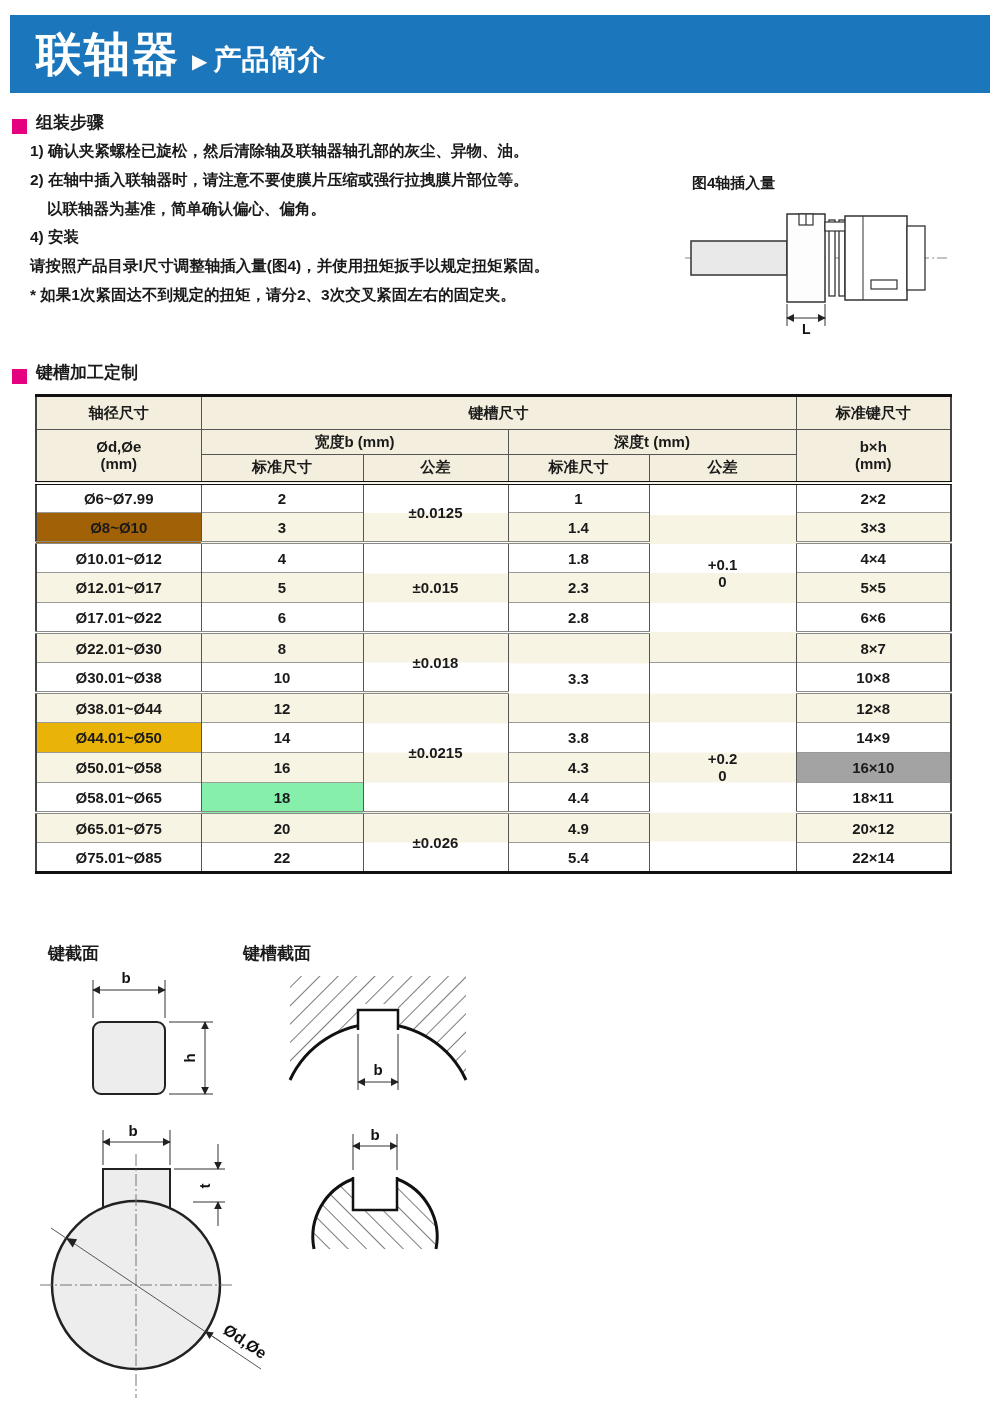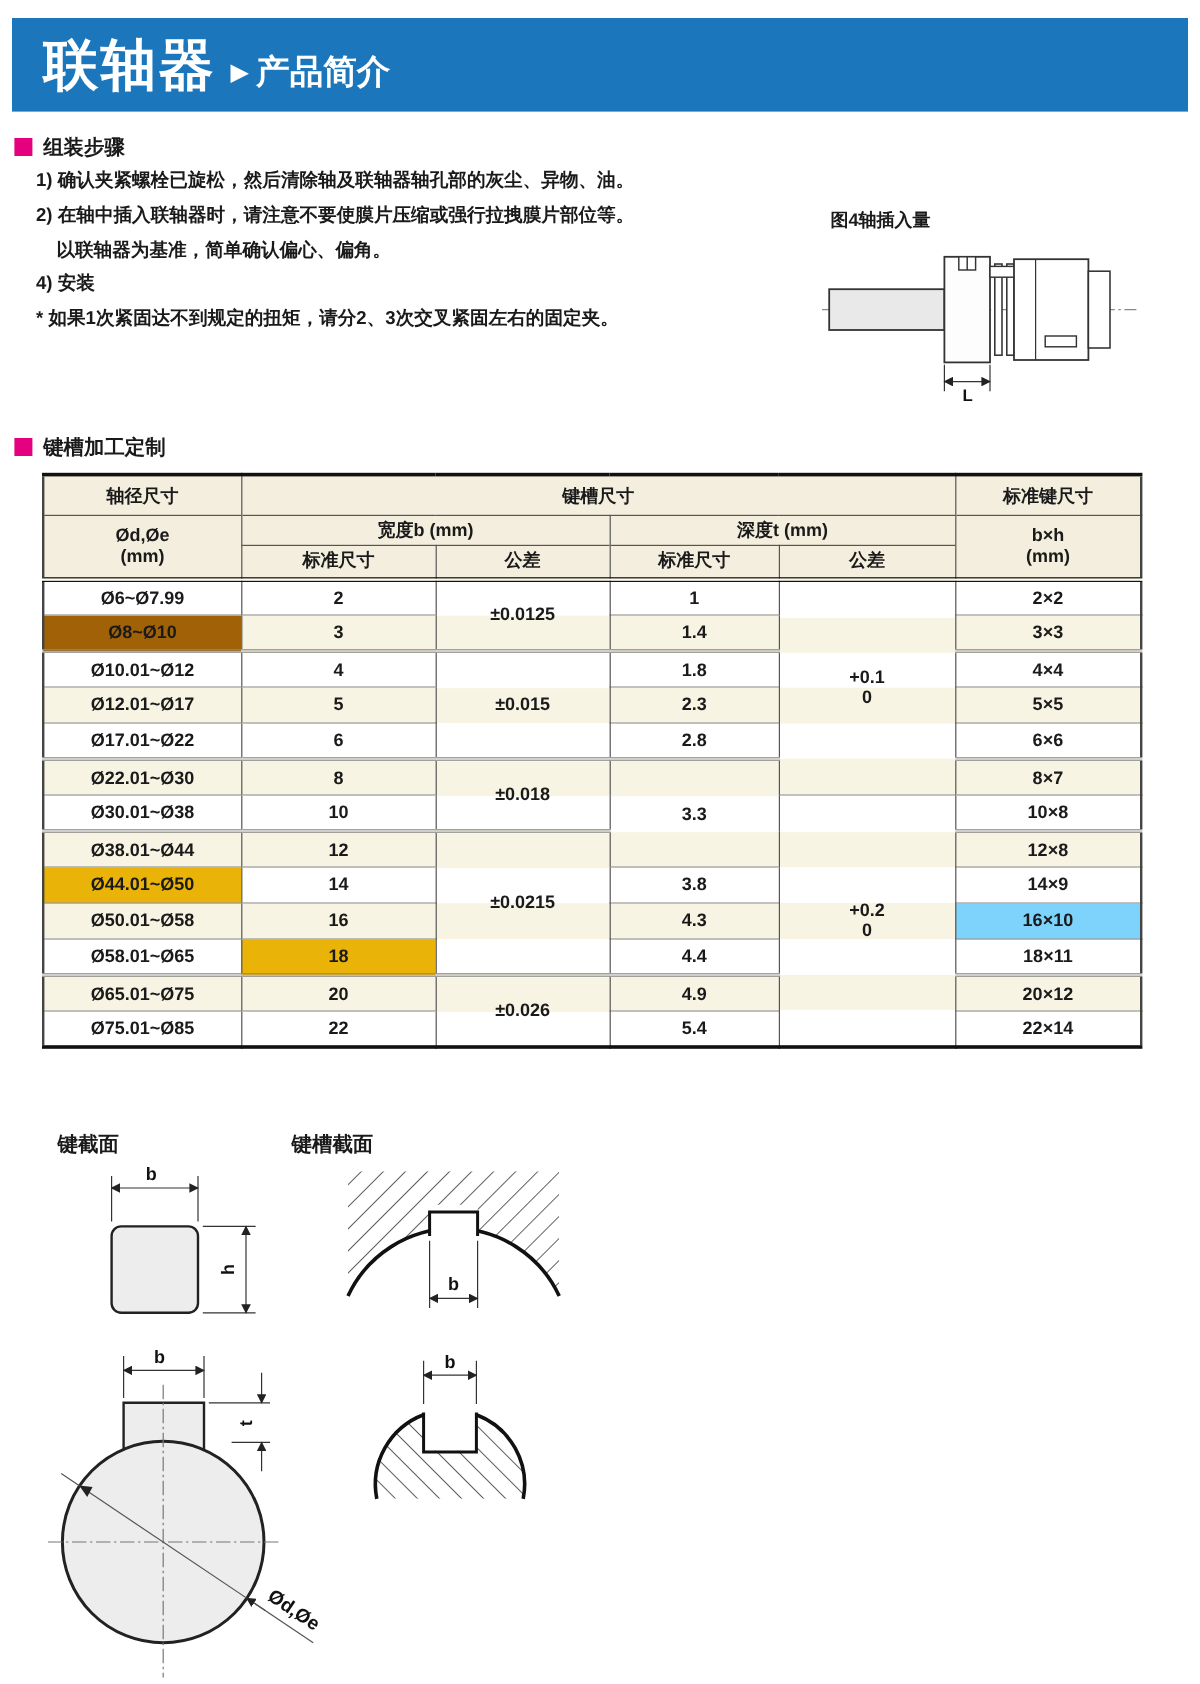--- a/index.html
+++ b/index.html
@@ -5,21 +5,21 @@
   html,body{margin:0;padding:0;background:#fff;}
   .page{position:relative;width:1000px;height:1403px;background:#fff;overflow:hidden;
         font-family:"Liberation Sans","DejaVu Sans",sans-serif;color:#1a1a1a;}
   
   .banner{position:absolute;left:10px;top:15px;width:980px;height:78px;
           display:flex;align-items:center;box-sizing:border-box;padding-left:26px;color:#fff;}
   .banner-title{font-size:46px;font-weight:bold;letter-spacing:2px;line-height:1;}
   .banner-arrow{font-size:20px;margin:14px 6px 0 12px;line-height:1;}
   .banner-sub{font-size:28px;font-weight:bold;margin-top:12px;line-height:1;}
   
-  .sec-head{position:absolute;display:flex;align-items:center;gap:9px;}
+  .sec-head{position:absolute;display:flex;align-items:flex-end;gap:9px;}
   .bullet{width:15px;height:15px;flex:0 0 15px;}
   .sec-title{font-size:17px;font-weight:700;}
   
   .steps{position:absolute;left:30px;top:137px;width:660px;font-size:15.5px;
          font-weight:600;line-height:28.8px;}
   .steps .indent{padding-left:17px;}
   
   .fig-cap{position:absolute;left:692px;top:174px;font-size:15px;font-weight:700;}
   
   .kw-table{position:absolute;left:35px;top:394px;width:915px;border-collapse:collapse;
@@ -53,20 +53,21 @@
 
   <div class="sec-head" style="left:12px;top:111px;">
     <span class="bullet" style="background: rgb(228, 0, 127);"></span>
     <span class="sec-title">组装步骤</span>
   </div>
   <div class="steps">
       <div>1) 确认夹紧螺栓已旋松，然后清除轴及联轴器轴孔部的灰尘、异物、油。</div>
       <div>2) 在轴中插入联轴器时，请注意不要使膜片压缩或强行拉拽膜片部位等。</div>
       <div class="indent">以联轴器为基准，简单确认偏心、偏角。</div>
       <div>4) 安装</div>
+      <div>请按照产品目录l尺寸调整轴插入量(图4)，并使用扭矩扳手以规定扭矩紧固。</div>
       <div>* 如果1次紧固达不到规定的扭矩，请分2、3次交叉紧固左右的固定夹。</div>
     </div>
 
   <div class="fig-cap">图4轴插入量</div>
   <svg class="abs" style="left:685px;top:196px;" width="280" height="140" viewBox="0 0 280 140">
     <defs>
       <marker id="m1" viewBox="0 0 10 10" refX="9" refY="5" markerWidth="8" markerHeight="8" orient="auto-start-reverse">
         <path d="M0,0 L10,5 L0,10 Z" fill="#222"></path>
       </marker>
     </defs>
@@ -181,25 +182,25 @@
         <tr style="height: 30px;">
           <td style="background: #eab308;">Ø44.01~Ø50</td>
           <td style="background: rgb(255, 255, 255);">14</td>
           <td style="background: rgb(255, 255, 255);">3.8</td>
           <td style="background: rgb(255, 255, 255);">14×9</td>
         </tr>
         <tr style="height: 30px;">
           <td style="background: rgb(248, 244, 228);">Ø50.01~Ø58</td>
           <td style="background: rgb(248, 244, 228);">16</td>
           <td style="background: rgb(248, 244, 228);">4.3</td>
-          <td style="background: #7dd3fc;">16×10</td>
+          <td style="background: #a3a3a3;">16×10</td>
         </tr>
         <tr style="height: 30px;">
           <td style="background: rgb(255, 255, 255);">Ø58.01~Ø65</td>
-          <td style="background: #eab308;">18</td>
+          <td style="background: #86efac;">18</td>
           <td style="background: rgb(255, 255, 255);">4.4</td>
           <td style="background: rgb(255, 255, 255);">18×11</td>
         </tr>
         <tr class="grp" style="height: 30px;">
           <td style="background: rgb(248, 244, 228);">Ø65.01~Ø75</td>
           <td style="background: rgb(248, 244, 228);">20</td>
           <td rowspan="2" style="background: linear-gradient(rgb(248, 244, 228) 0%, rgb(248, 244, 228) 50%, rgb(255, 255, 255) 50%, rgb(255, 255, 255) 100%);">±0.026</td>
           <td style="background: rgb(248, 244, 228);">4.9</td>
           <td style="background: rgb(248, 244, 228);">20×12</td>
         </tr>

